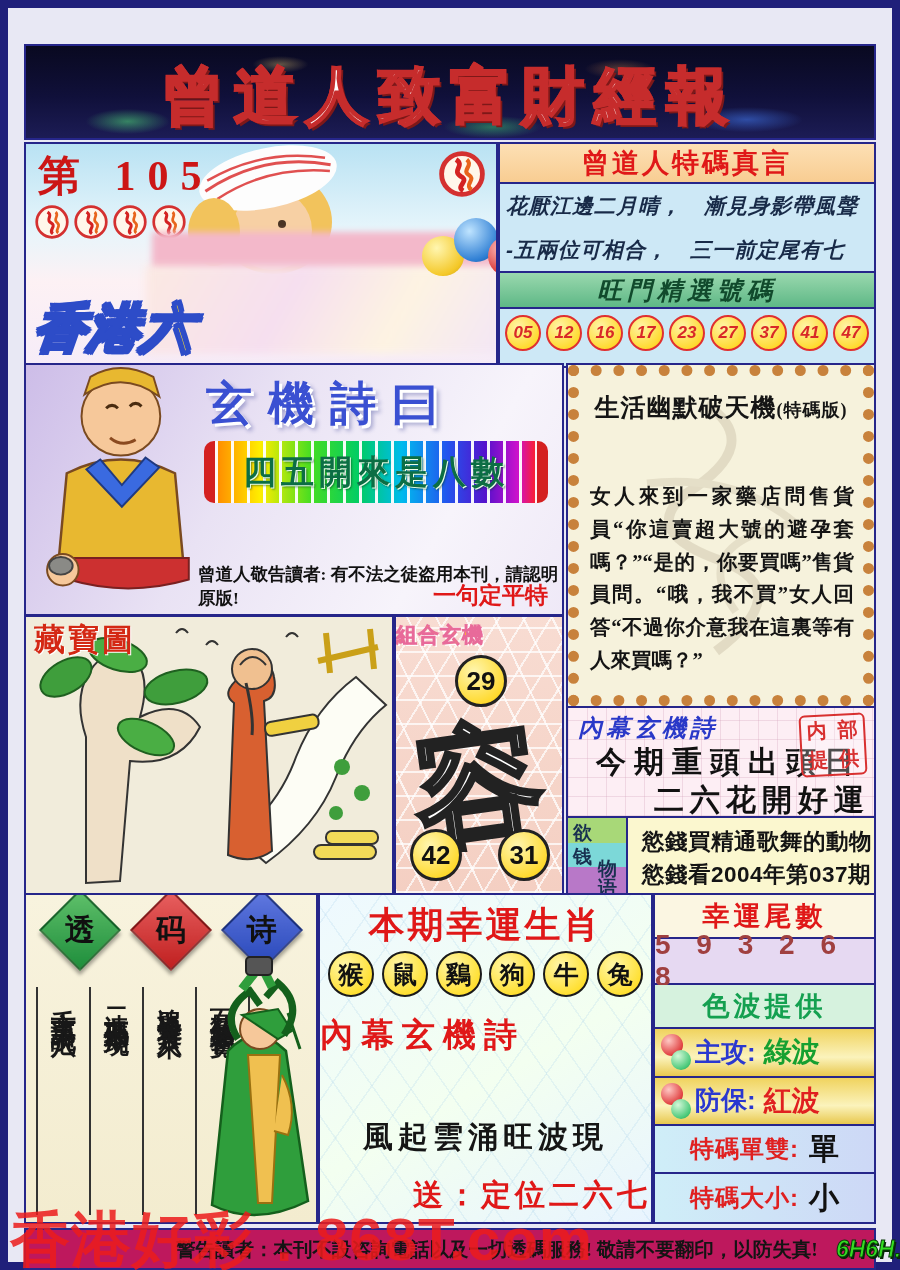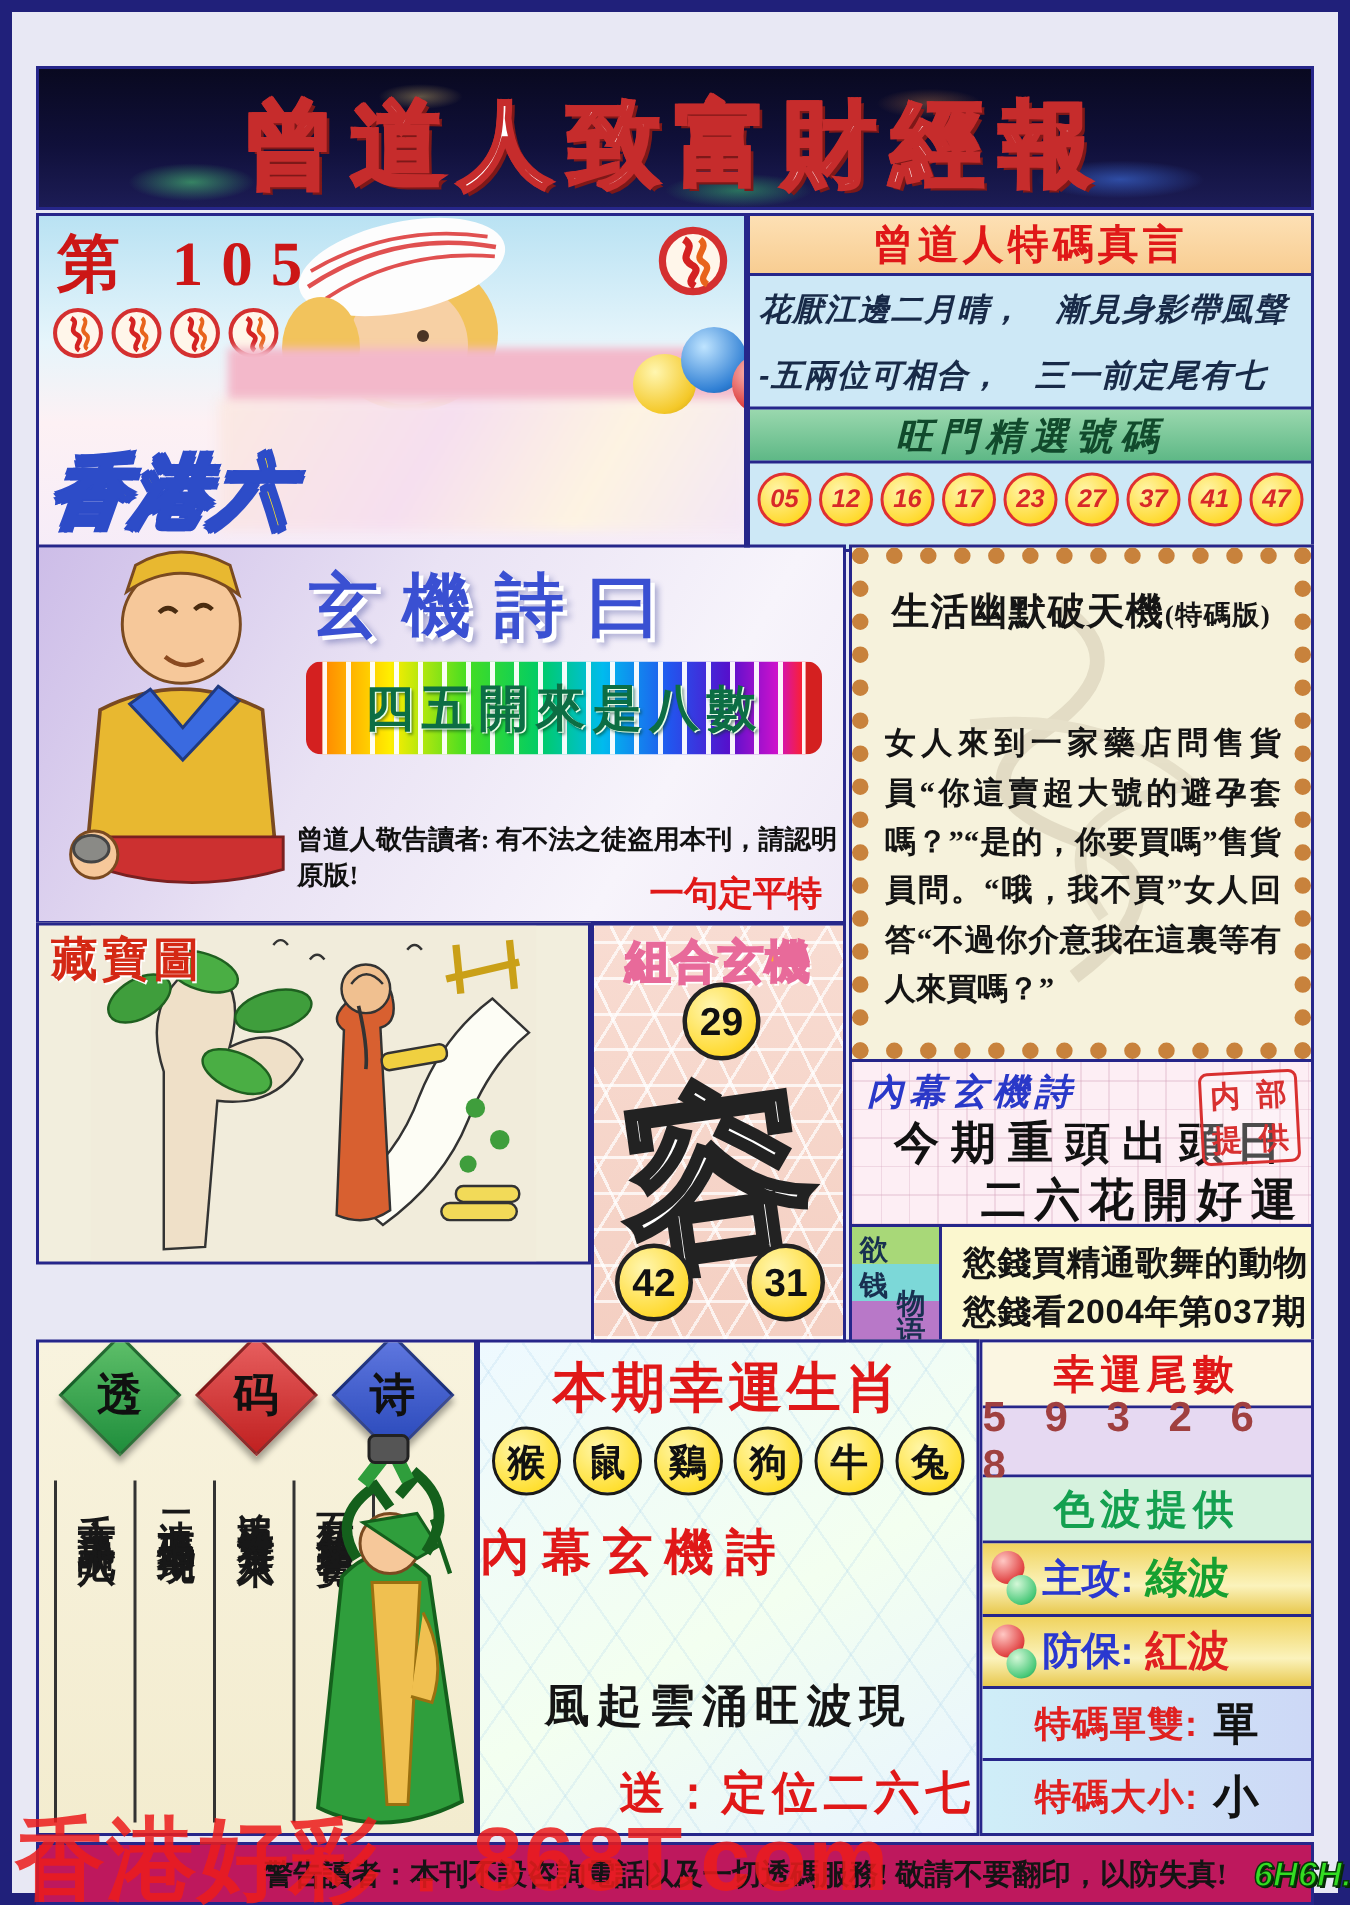--- a/index.html
+++ b/index.html
@@ -60,46 +60,46 @@
      font-size:46px;color:#3a50d2;letter-spacing:16px;text-shadow:3px 3px 0 #ffffff,5px 5px 4px rgba(40,50,140,.4);}
   .rainbow{position:absolute;left:178px;top:76px;width:344px;height:62px;border-radius:10px;
      border-left:11px solid #d42020;border-right:11px solid #d42020;box-sizing:border-box;
      background:
       repeating-linear-gradient(90deg,rgba(255,255,255,.95) 0 3px,transparent 3px 16px),
       linear-gradient(90deg,#ff8800,#ffee00 14%,#44dd22 30%,#00cc66 45%,#00bbee 58%,#2255ee 72%,#5511cc 84%,#cc11cc 94%,#ff2222);
      display:flex;align-items:center;justify-content:center;}
   .rainbow span{font-family:"Liberation Serif",serif;font-weight:bold;font-size:33px;color:#0c6e44;
      letter-spacing:5px;text-shadow:1px 1px 0 #e8ffe8,2px 2px 2px rgba(0,60,30,.5);}
   .tagline{position:absolute;right:14px;top:215px;font-weight:bold;font-size:23px;color:#e01818;font-family:"Liberation Serif",serif;}
-  .notice{position:absolute;left:172px;bottom:19px;font-weight:bold;font-size:17.5px;color:#111;font-family:"Liberation Serif",serif;}
+  .notice{position:absolute;left:172px;bottom:4px;font-weight:bold;font-size:17.5px;color:#111;font-family:"Liberation Serif",serif;}
   .elder{position:absolute;left:0;top:0;width:175px;height:100%;}
 
   
   .humorPanel{left:558px;top:355px;width:310px;height:345px;background:#f6f2dc;border:2px solid #26268a;}
   .humorInner{position:absolute;inset:0;border:11px dotted #c8823c;box-sizing:border-box;background:transparent;}
   .humorTitle{position:absolute;top:26px;width:100%;text-align:center;font-family:"Liberation Serif",serif;
      font-weight:bold;font-size:25px;color:#151515;letter-spacing:1px;}
   .humorTitle .ed{font-size:18px;font-weight:bold;}
   .humorBody{position:absolute;left:22px;right:20px;top:115px;font-family:"Liberation Serif",serif;
      font-weight:bold;font-size:20.5px;line-height:1.6;color:#141414;text-align:justify;}
   .humorWM{position:absolute;inset:0;opacity:.5;}
 
   
-  .treasurePanel{left:16px;top:607px;width:370px;height:228px;background:#f2eedd;}
+  .treasurePanel{left:16px;top:607px;width:370px;height:280px;background:#f2eedd;}
   .treasureTitle{position:absolute;left:8px;top:2px;font-weight:bold;font-size:31px;color:#d42814;
      font-family:"Liberation Serif",serif;letter-spacing:3px;text-shadow:1px 1px 0 #fff;z-index:3;}
 
   
   .comboPanel{left:386px;top:607px;width:170px;height:280px;
      background:
       repeating-linear-gradient(0deg,rgba(255,255,255,.75) 0 2px,transparent 2px 24px),
       repeating-linear-gradient(64deg,rgba(255,255,255,.75) 0 2px,transparent 2px 26px),
       repeating-linear-gradient(-58deg,rgba(255,255,255,.7) 0 2px,transparent 2px 22px),
       linear-gradient(180deg,#f8dcd2,#f4cfc2);}
-  .comboTitle{position:absolute;top:4px;width:100%;text-align:center;font-weight:bold;font-size:30px;
+  .comboTitle{position:absolute;top:4px;width:100%;font-weight:normal;font-size:21px;
      color:#ffb428;letter-spacing:1px;-webkit-text-stroke:1.5px #e86a9a;text-shadow:2px 2px 0 #ffffff;}
   .comboBall{position:absolute;width:52px;height:52px;border-radius:50%;border:3px solid #222;
      background:radial-gradient(circle at 35% 30%,#fff6b0,#ffd92c 75%,#e0b414);box-sizing:border-box;
      display:flex;align-items:center;justify-content:center;font-weight:bold;font-size:26px;color:#111;}
   .cbTop{left:59px;top:38px;}
   .cbLeft{left:14px;top:212px;}
   .cbRight{left:102px;top:212px;}
   .comboChar{position:absolute;top:84px;width:100%;text-align:center;font-family:"Liberation Serif",serif;
      font-weight:bold;font-size:128px;color:#fff;-webkit-text-stroke:4px #222;transform:rotate(-8deg);}
 

